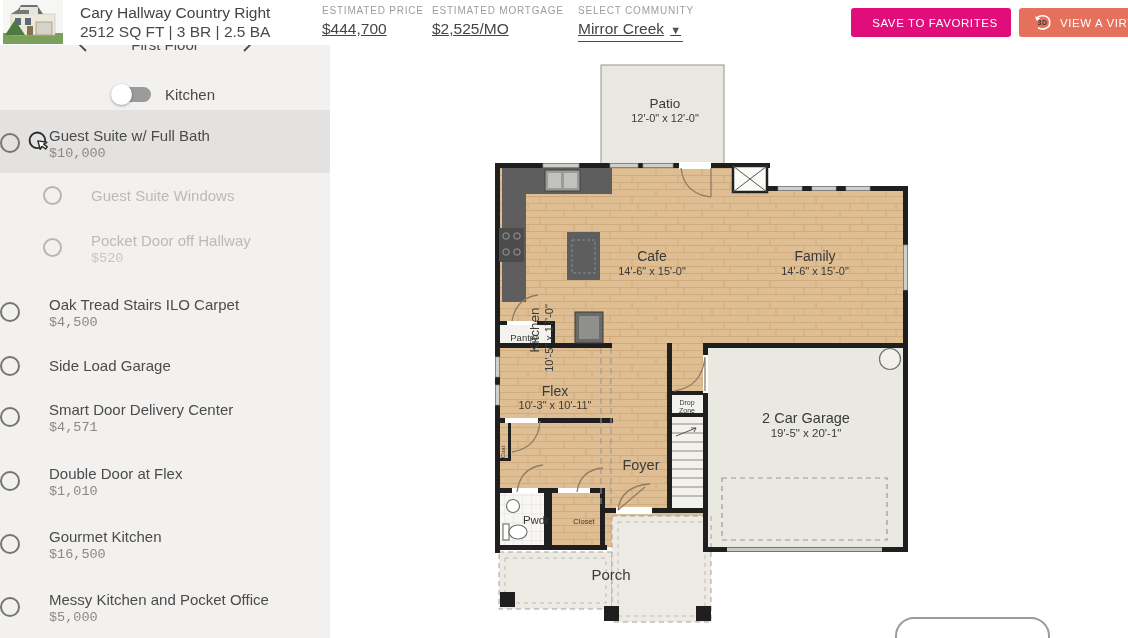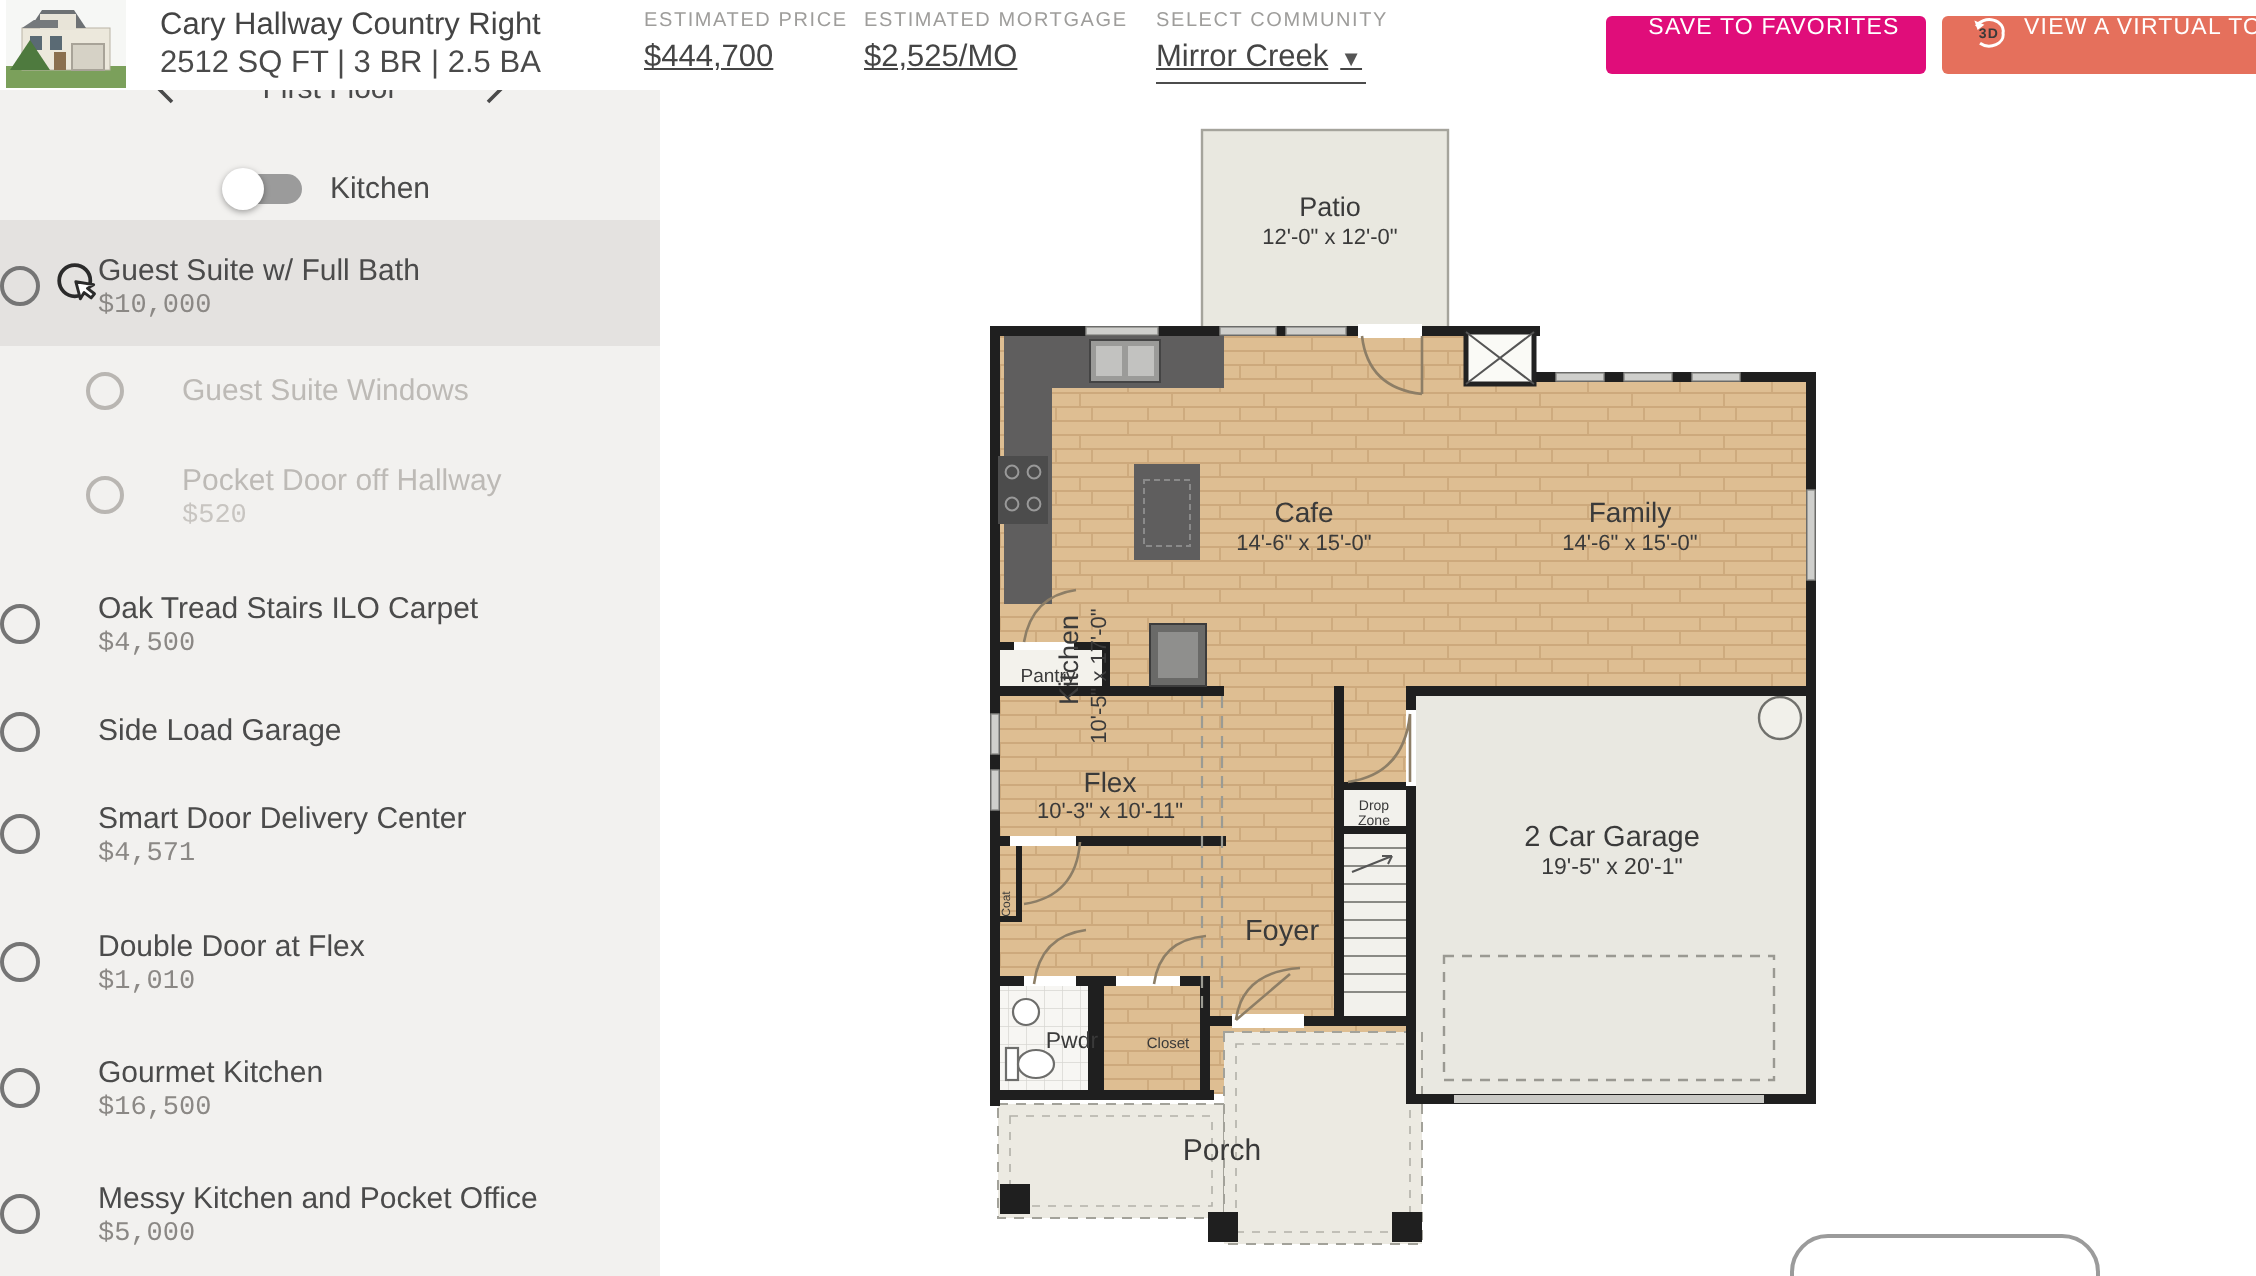--- a/index.html
+++ b/index.html
@@ -17,21 +17,21 @@
   .hdr-group{position:absolute;top:5px;}
   .hdr-label{font-size:10px;letter-spacing:.8px;color:#9e9d9b;line-height:12px;}
   .hdr-value{font-size:15.5px;color:#454545;margin-top:3px;text-decoration:underline;}
   .grp-price{left:322px;}
   .grp-mortgage{left:432px;}
   .grp-community{left:578px;}
   .community-value{display:inline-block;border-bottom:1.5px solid #4c4c4c;padding:0 2px 3px 0;cursor:pointer;}
   .caret{font-size:11px;color:#555;margin-left:6px;}
   .btn{position:absolute;top:8px;height:29px;border:none;border-radius:3px;color:#fff;
        font-family:"Liberation Sans",sans-serif;font-size:11.5px;letter-spacing:.6px;
-       display:flex;align-items:flex-start;gap:8px;padding:0 14px;cursor:pointer;white-space:nowrap;}
+       display:flex;align-items:center;gap:8px;padding:0 14px;cursor:pointer;white-space:nowrap;margin-left:48px;}
   .btn-save{left:803px;width:160px;background:var(--save-button,#e00d7a);justify-content:center;}
   .btn-tour{left:971px;width:200px;background:var(--tour-button,#e5705c);}
   
   .sidebar{position:absolute;left:0;top:45px;width:330px;height:593px;
            background:var(--sidebar-bg,#f2f1ef);overflow:hidden;z-index:20;}
   .floor-nav{position:absolute;left:0;top:-9px;width:330px;height:24px;
              display:flex;align-items:flex-start;justify-content:space-between;padding:0 78px;box-sizing:border-box;}
   .floor-nav .flabel{font-size:15px;color:#4a4a4a;}
   .mirror-row{position:absolute;left:0;top:36px;width:330px;height:26px;
               display:flex;align-items:center;justify-content:center;}

